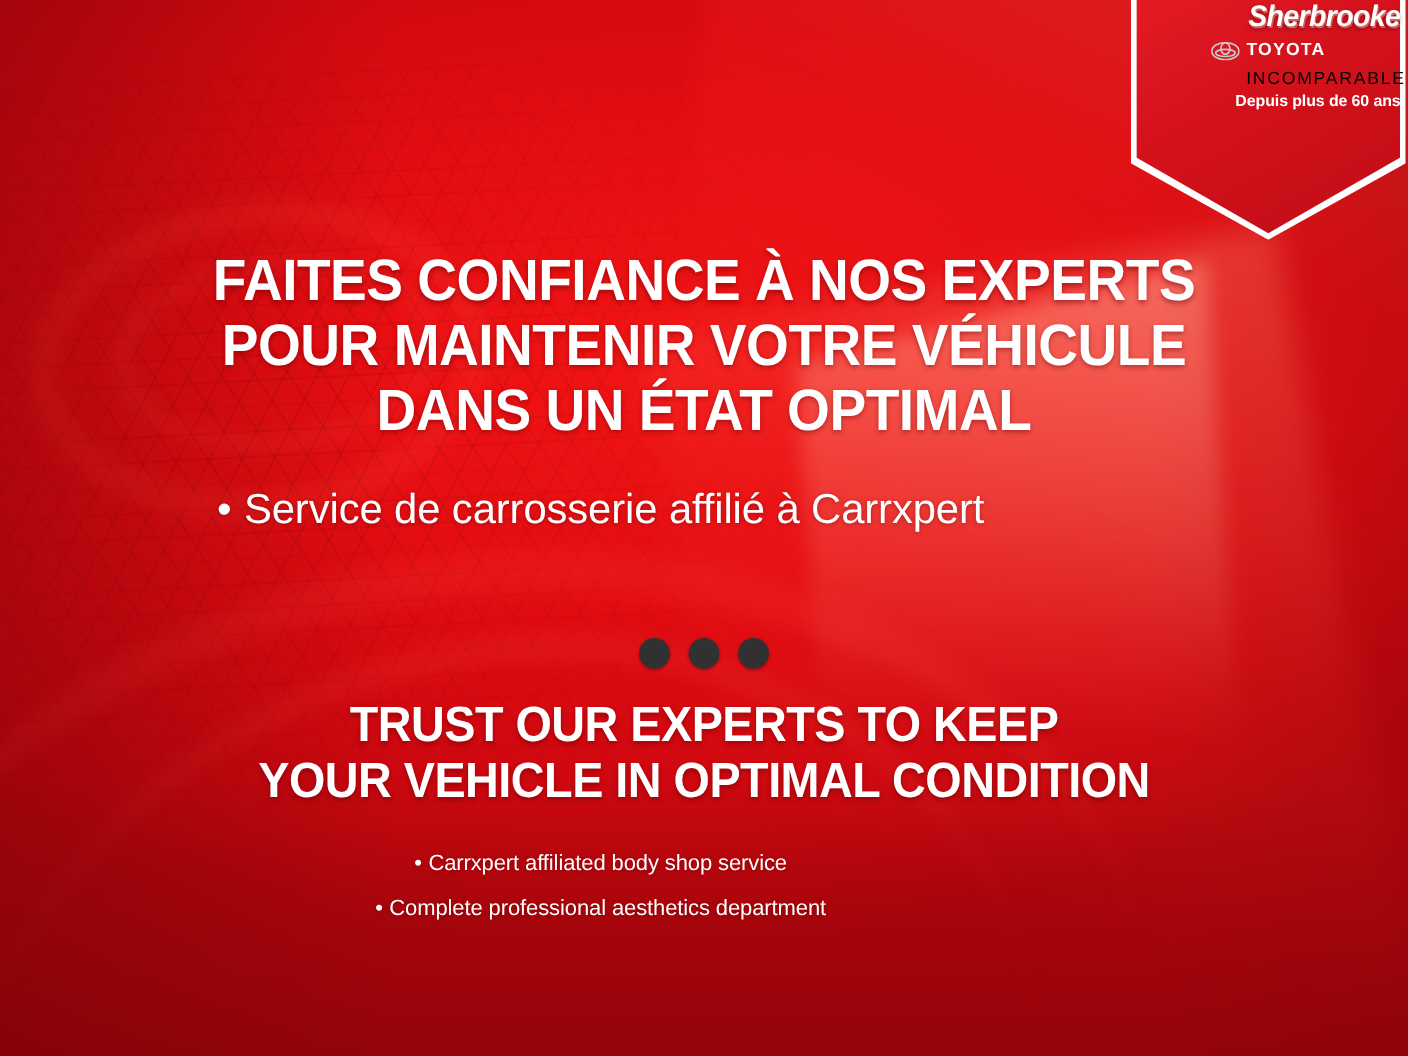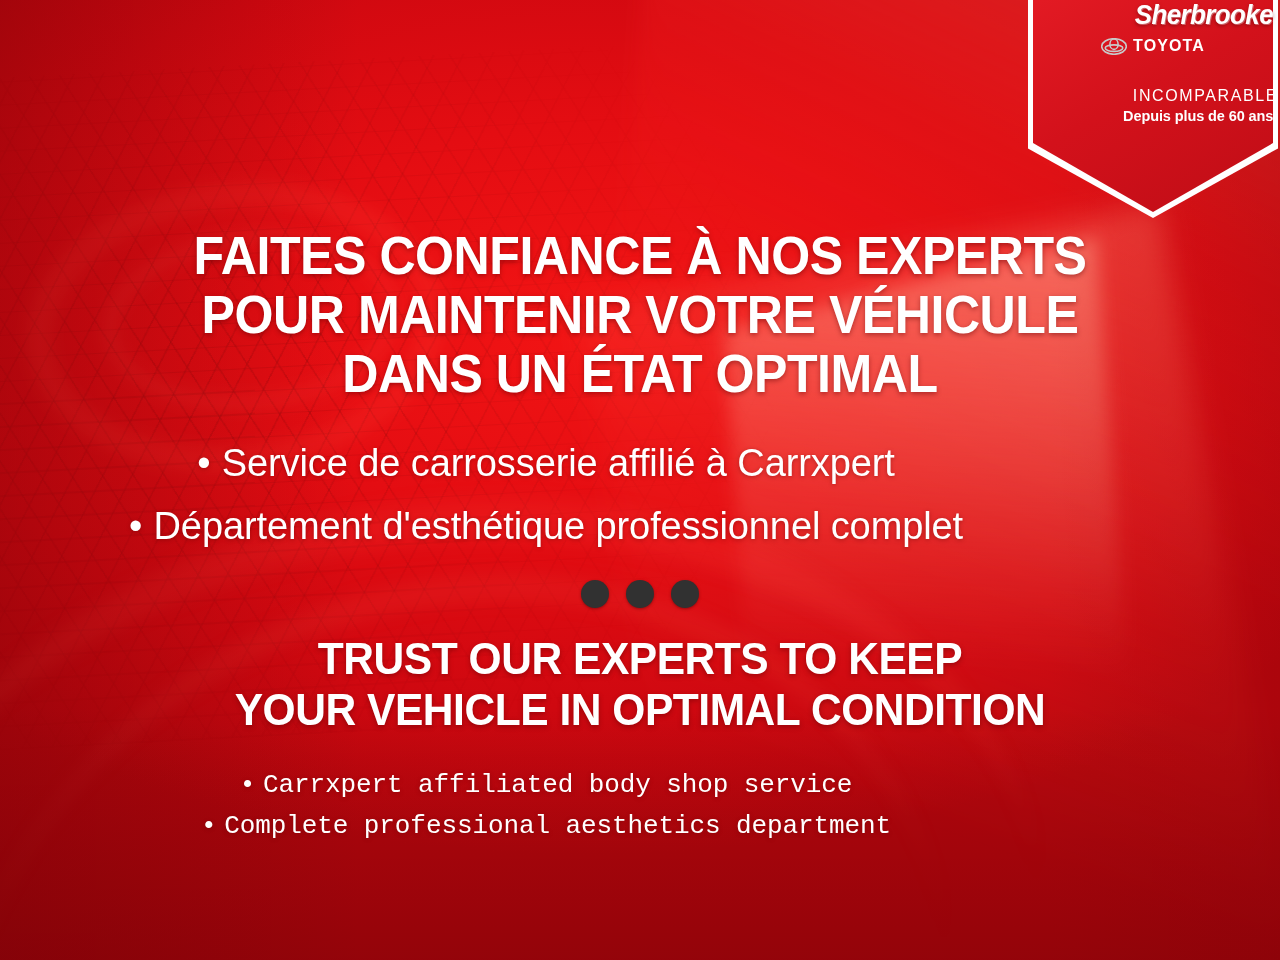--- a/index.html
+++ b/index.html
@@ -89,21 +89,21 @@
   #headline-en{ top:633px; font-size:45px; line-height:51px; }
   .headline .hl-line{ display:block; white-space:nowrap; }
 
   .bullets{
     position:absolute; left:0; width:1092px; text-align:center;
     color:#ffffff; font-weight:400;
     font-family:"Liberation Sans", sans-serif;
     text-shadow:0 1px 4px rgba(90,0,4,.40);
   }
   #bullets-fr{ top:432px; font-size:38px; line-height:63px; letter-spacing:-.1px; }
-  #bullets-en{ top:765px; font-size:26px; line-height:41px; letter-spacing:-.1px;font-family:Liberation Mono, monospace; }
+  #bullets-en{ top:765px; font-size:20px; line-height:41px; letter-spacing:-.1px; }
   .bullets .bl-line{ display:block; white-space:nowrap; }
   .bl-dot{ display:inline-block; margin-right:.30em; }
 
   
   #dots-divider{
     position:absolute; top:580px; left:0; width:1280px;
     display:flex; justify-content:center; align-items:center; gap:17px;
   }
   #dots-divider .dot{
     width:28px; height:28px; border-radius:50%;
@@ -137,22 +137,22 @@
     transform:scaleX(.96);
   }
   #toyota-lockup{
     margin-top:6px; display:flex; align-items:center; justify-content:center; gap:6px;
   }
   #toyota-emblem{ display:block; }
   #toyota-word{
     font-size:16px; font-weight:700; letter-spacing:1.1px; color:#fff;
   }
   #tagline-main{
-    margin-top:32px; font-size:16px; font-weight:400; letter-spacing:1.6px;
-    color:#ffffff;
+    margin-top:8px; font-size:16px; font-weight:400; letter-spacing:1.6px;
+    color:#000000;
   }
   #tagline-sub{
     margin-top:3px; font-size:14.5px; font-weight:700; 
     letter-spacing:-.1px; color:#ffffff;
   }
 </style>
 </head>
 <body>
 
 <div id="bg-photo">
@@ -172,23 +172,20 @@
 
   <div class="headline" id="headline-fr">
     <span class="hl-line">FAITES CONFIANCE À NOS EXPERTS</span>
     <span class="hl-line">POUR MAINTENIR VOTRE VÉHICULE</span>
     <span class="hl-line">DANS UN ÉTAT OPTIMAL</span>
   </div>
 
   <div class="bullets" id="bullets-fr">
     <span class="bl-line">
       <span class="bl-dot">•</span><span>Service de carrosserie affilié à Carrxpert</span>
-    </span>
-    <span class="bl-line">
-      <span class="bl-dot">•</span><span>Département d'esthétique professionnel complet</span>
     </span>
   </div>
 
   <div id="dots-divider">
     <span class="dot"></span>
     <span class="dot"></span>
     <span class="dot"></span>
   </div>
 
   <div class="headline" id="headline-en">

